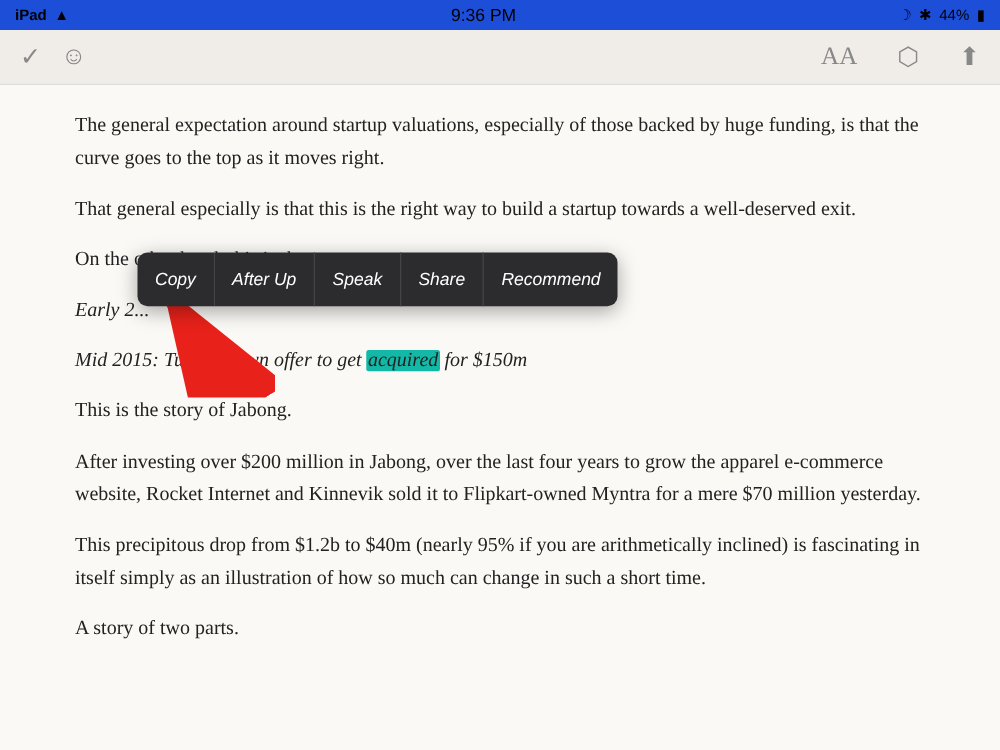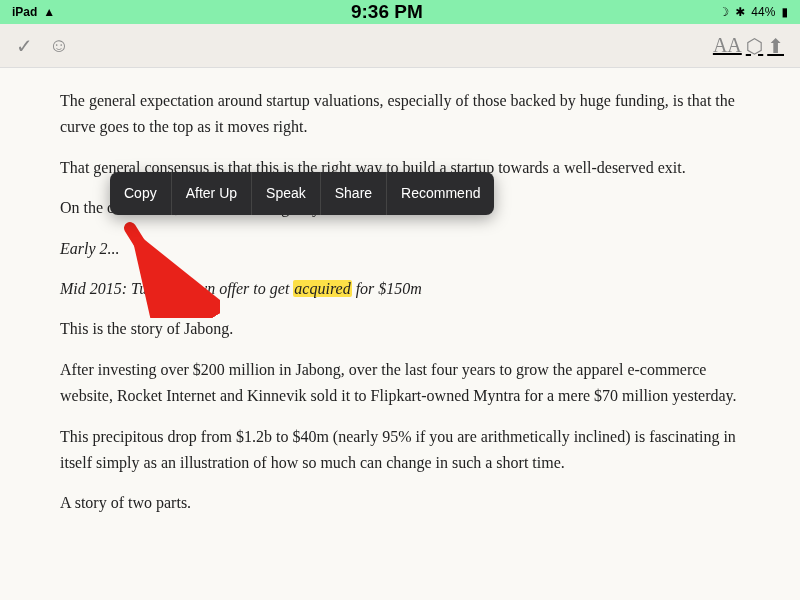--- a/index.html
+++ b/index.html
@@ -11,35 +11,35 @@
       background: #f5f5f0;
       font-family: Georgia, 'Times New Roman', serif;
     }
 
     
     .status-bar {
       display: flex;
       justify-content: space-between;
       align-items: center;
       padding: 4px 12px;
-      background: #86efac;
+      background: #1d4ed8;
       font-size: 13px;
       font-family: -apple-system, Helvetica, sans-serif;
       height: 24px;
     }
     .status-left {
       display: flex;
       align-items: center;
       gap: 6px;
       font-size: 12px;
       font-weight: 600;
     }
     .status-center {
-      font-size: 19px;
-      font-weight: 700;
+      font-size: 14px;
+      font-weight: 400;
     }
     .status-right {
       display: flex;
       align-items: center;
       gap: 6px;
       font-size: 12px;
     }
 
     
     .toolbar {
@@ -51,23 +51,22 @@
       border-bottom: 1px solid #ddd;
       height: 44px;
     }
     .toolbar-left {
       display: flex;
       gap: 16px;
       align-items: center;
     }
     .toolbar-right {
       display: flex;
-      gap: 4px;
+      gap: 32px;
       align-items: center;
-      text-decoration: underline;
     }
     .toolbar-icon {
       color: #888;
       font-size: 20px;
       cursor: pointer;
     }
 
     
     .content {
       padding: 20px 60px 20px 60px;
@@ -83,21 +82,21 @@
     .content p {
       margin-bottom: 14px;
     }
 
     .content p.italic {
       font-style: italic;
       margin-top: 13px;
     }
 
     .highlighted-word {
-      background: #fde047;
+      background: #14b8a6;
       border-radius: 2px;
       padding: 0 1px;
     }
 
     
     .context-menu {
       position: absolute;
       top: 120px;
       left: 120px;
       background: #2c2c2e;
@@ -149,41 +148,41 @@
   </div>
   <div class="toolbar-right">
     <span class="toolbar-icon">AA</span>
     <span class="toolbar-icon">⬡</span>
     <span class="toolbar-icon">⬆</span>
   </div>
 </div>
 
 <div class="content">
 
-  <div class="context-menu" style="top: 104px; left: 110px;">
+  <div class="context-menu" style="top: 134px; left: 110px; font-style: italic;">
     <div class="context-menu-item">Copy</div>
     <div class="context-menu-item">After Up</div>
     <div class="context-menu-item">Speak</div>
     <div class="context-menu-item">Share</div>
     <div class="context-menu-item">Recommend</div>
   </div>
 
   <svg style="position:absolute; top:130px; left:100px; width:120px; height:120px; z-index:99; pointer-events:none;" viewBox="0 0 120 120">
 
     <defs>
       <marker id="arrowhead" markerWidth="10" markerHeight="7" refX="10" refY="3.5" orient="auto">
         <polygon points="0 0, 10 3.5, 0 7" fill="#e8221a"></polygon>
       </marker>
     </defs>
     <line x1="80" y1="110" x2="30" y2="30" stroke="#e8221a" stroke-width="12" stroke-linecap="round" marker-end="url(#arrowhead)"></line>
   </svg>
 
   <p>The general expectation around startup valuations, especially of those backed by huge funding, is that the curve goes to the top as it moves right.</p>
 
-  <p>That general consensus is that this is the right way to build a startup towards a well-deserved exit.</p>
+  <p>That general especially is that this is the right way to build a startup towards a well-deserved exit.</p>
 
   <p>On the other hand, this is the wrong way:</p>
 
   <p class="italic">Early 2...</p>
 
   <p class="italic"><em>Mid 2015:</em> Turned down offer to get <span class="highlighted-word">acquired</span> for $150m</p>
 
 
   <p>This is the story of Jabong.</p>
 

